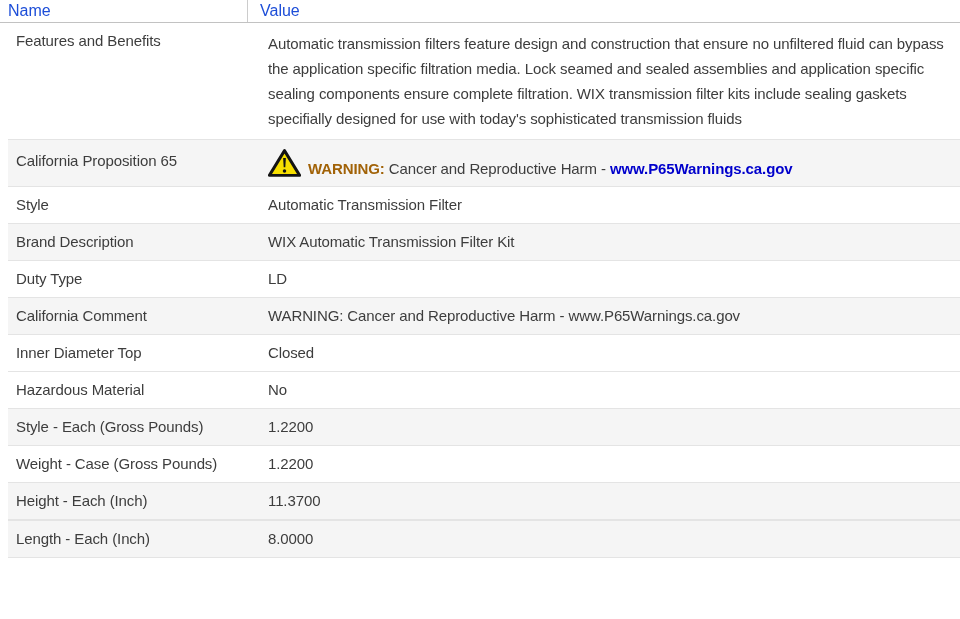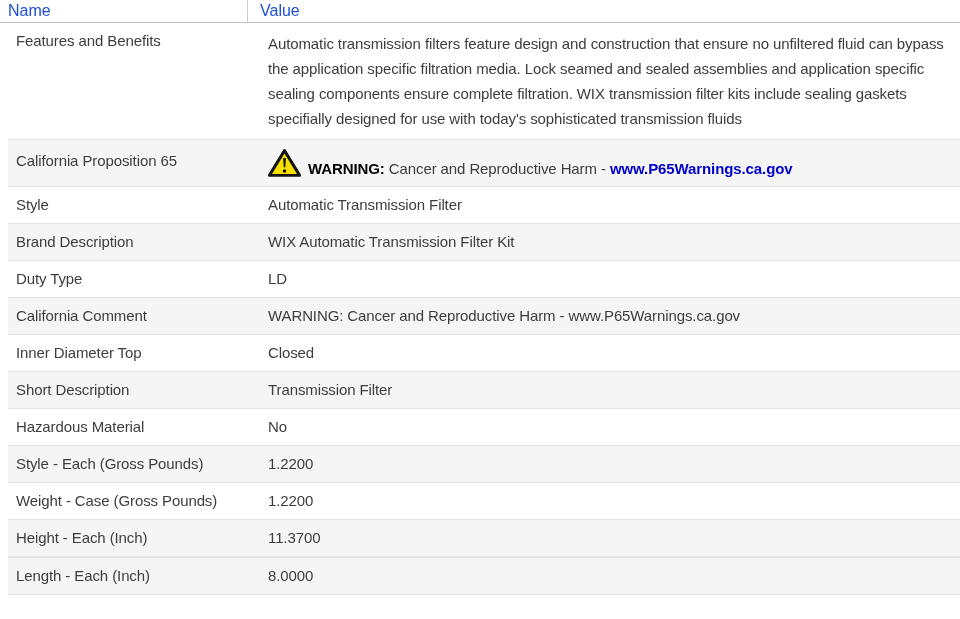--- a/index.html
+++ b/index.html
@@ -72,21 +72,21 @@
   .para-row .value-cell { line-height: 25px; }
   
   .warning-row .name-cell { padding-top: 11px; }
   .warning-row .value-cell {
     display: flex;
     align-items: flex-end;
   }
   .warn-icon { display: inline-flex; margin-right: 7px; flex: none; }
   .warn-icon svg { display: block; }
   .warn-text { line-height: 19px; }
-  .warn-text b { font-weight: bold; color: #000000; }
+  .warn-text b { font-weight: bold; color: #a16207; }
   .p65-link {
     color: var(--link-color, #0000cc);
     font-weight: bold;
     text-decoration: none;
     cursor: pointer;
   }
 </style>
 </head>
 <body>
 
@@ -126,24 +126,20 @@
         <div class="cell value-cell">LD</div>
       </div>
       <div class="row alt">
         <div class="cell name-cell">California Comment</div>
         <div class="cell value-cell">WARNING: Cancer and Reproductive Harm - www.P65Warnings.ca.gov</div>
       </div>
       <div class="row">
         <div class="cell name-cell">Inner Diameter Top</div>
         <div class="cell value-cell">Closed</div>
       </div>
-      <div class="row alt">
-        <div class="cell name-cell">Short Description</div>
-        <div class="cell value-cell">Transmission Filter</div>
-      </div>
       <div class="row">
         <div class="cell name-cell">Hazardous Material</div>
         <div class="cell value-cell">No</div>
       </div>
       <div class="row alt">
         <div class="cell name-cell">Style - Each (Gross Pounds)</div>
         <div class="cell value-cell">1.2200</div>
       </div>
       <div class="row">
         <div class="cell name-cell">Weight - Case (Gross Pounds)</div>

